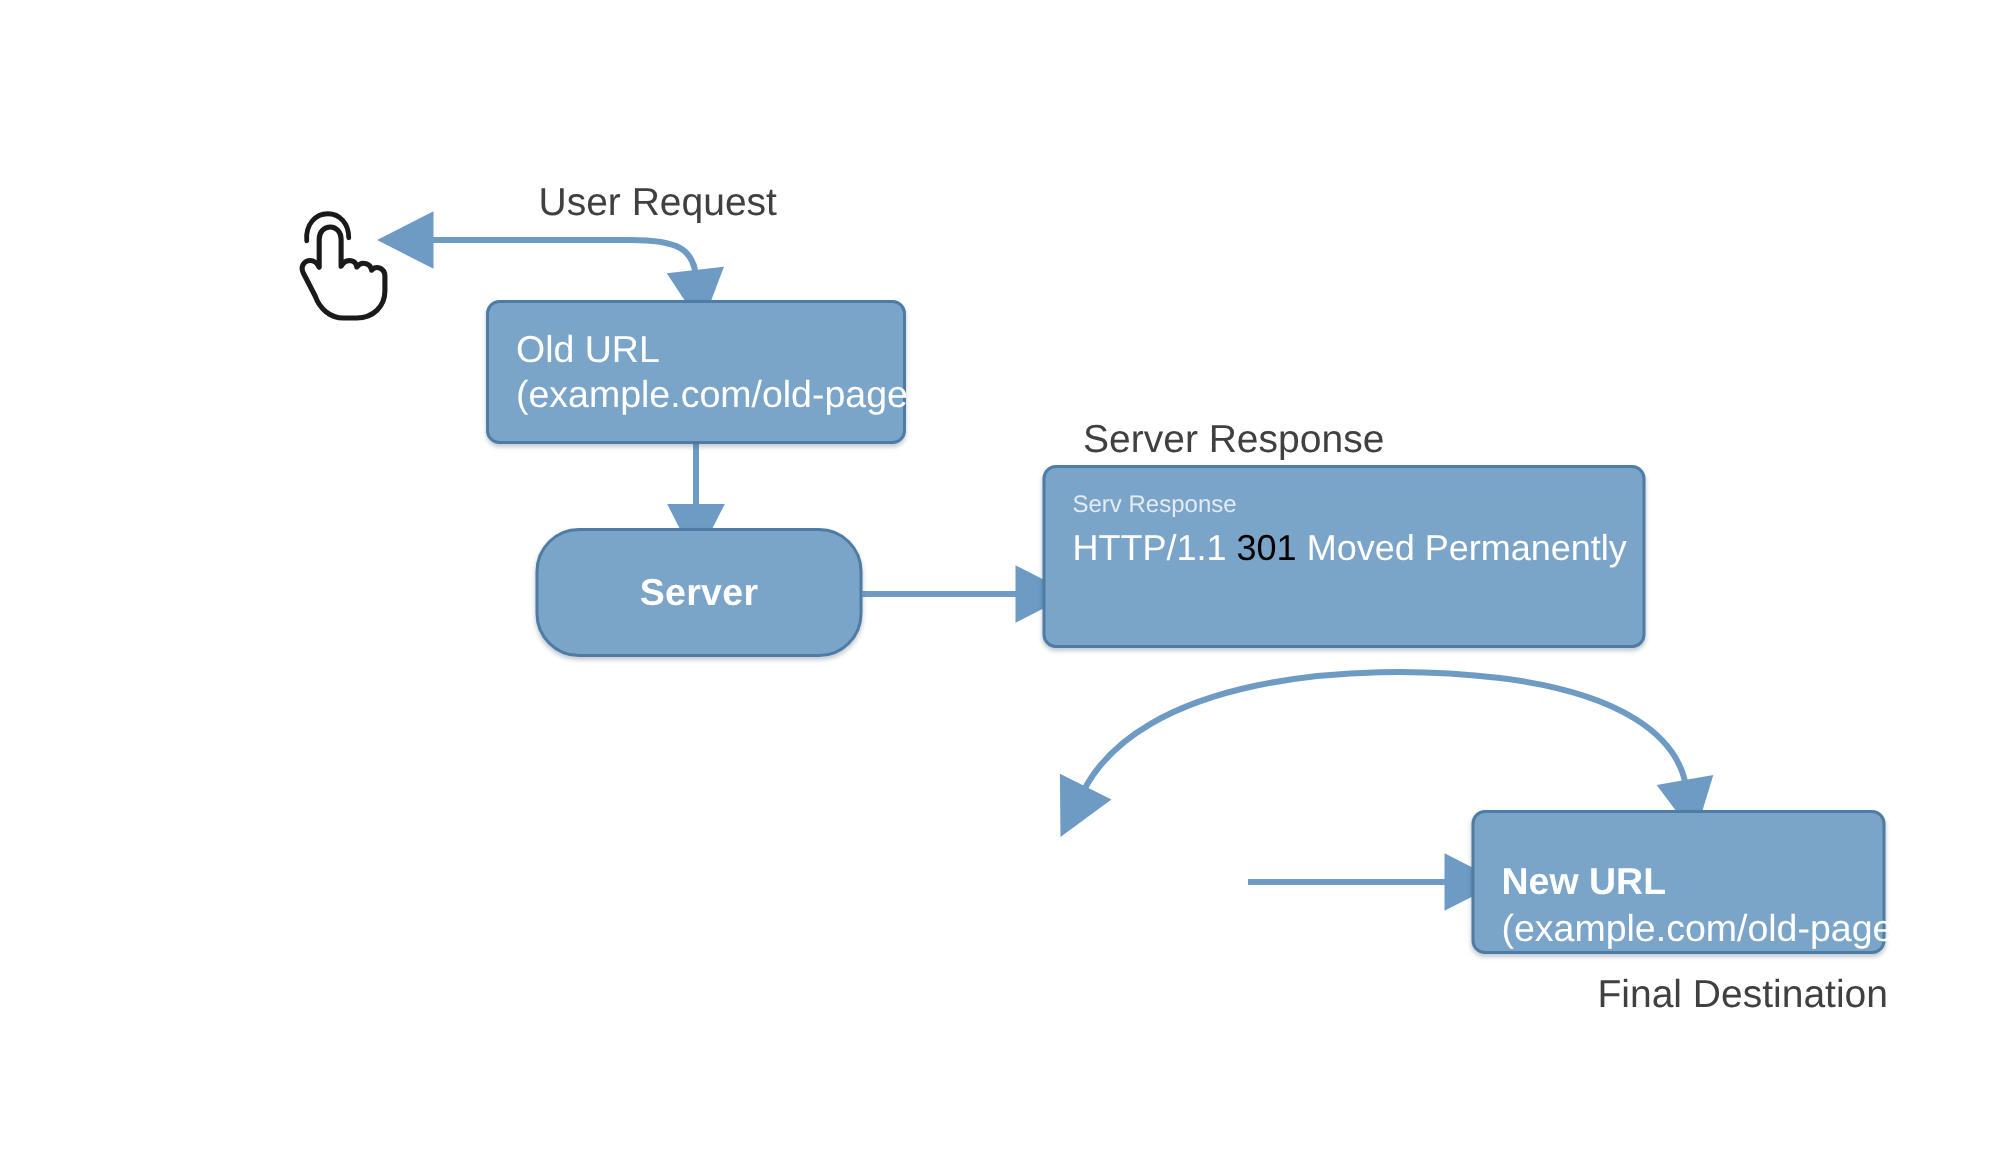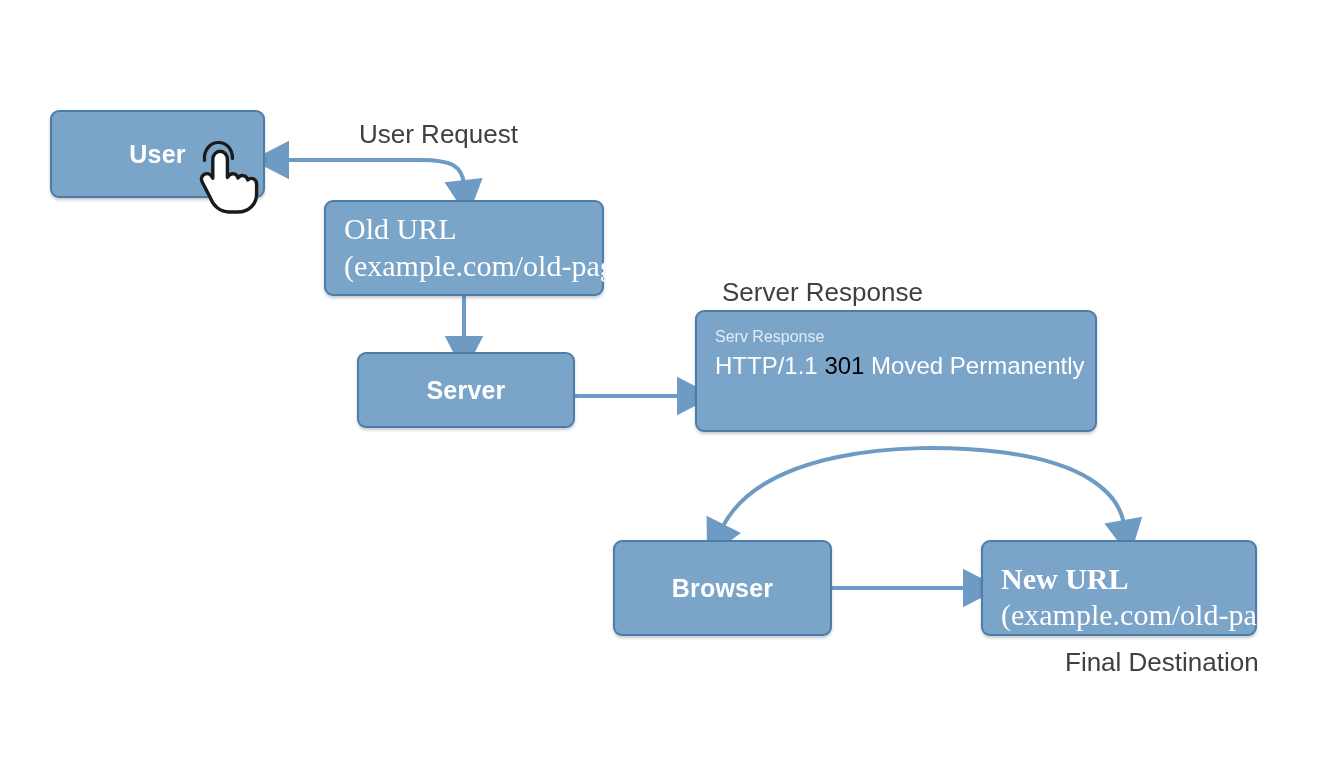--- a/index.html
+++ b/index.html
@@ -45,34 +45,33 @@
     text-align: left;
     padding-left: 18px;
   }
   .node-title {
     font-size: 25px;
     font-weight: bold;
     letter-spacing: 0.2px;
     line-height: 1.15;
   }
   .node-line {
-    font-size: 30px;
+    font-size: 25px;
     font-weight: normal;
     line-height: 1.22;
     white-space: nowrap;
-    font-family: Liberation Serif, serif;
   }
   .node-line.strong {
     font-weight: bold;
   }
 
   
   #node-user        { left: 50px;  top: 110px; width: 215px; height: 88px; }
   #node-old-url     { left: 324px; top: 200px; width: 280px; height: 96px; }
-  #node-server      { left: 357px; top: 352px; width: 218px; height: 76px; }
+  #node-server      { left: 357px; top: 352px; width: 218px; height: 86px; border-radius: 29px; }
   #node-response    { left: 695px; top: 310px; width: 402px; height: 122px;
                       justify-content: flex-start; padding-top: 16px; }
   #node-browser     { left: 613px; top: 540px; width: 219px; height: 96px; }
   #node-new-url     { left: 981px; top: 540px; width: 276px; height: 96px; justify-content: flex-end; }
 
   .resp-small {
     font-size: 16px;
     color: #E3ECF4;
     font-weight: normal;
     margin-bottom: 4px;
@@ -141,45 +140,39 @@
 
     <g>
       <path d="M 722,528 C 760,452 900,440 1000,452 C 1080,462 1118,490 1124,524" fill="none" stroke="#6E9BC4" stroke-width="4" marker-start="url(#ah-left)" marker-end="url(#ah-down)"></path>
     </g>
 
     <g>
       <path d="M 832,588 L 967,588" fill="none" stroke="#6E9BC4" stroke-width="4" marker-end="url(#ah-right)"></path>
     </g>
   </svg>
 
-  <div class="node centered" id="node-user">
-    <div class="node-title">User</div>
-  </div>
 
   <div class="node left" id="node-old-url">
     <div class="node-line">Old URL</div>
     <div class="node-line">(example.com/old-page)</div>
   </div>
 
   <div class="node centered" id="node-server">
     <div class="node-title">Server</div>
   </div>
 
   <div class="node left" id="node-response">
     <div class="resp-small">Serv Response</div>
     <div class="resp-line">
       <span>HTTP/1.1</span>
       <span class="code-301">301</span>
       <span>Moved Permanently</span>
     </div>
   </div>
 
-  <div class="node centered" id="node-browser">
-    <div class="node-title">Browser</div>
-  </div>
 
   <div class="node left" id="node-new-url">
     <div class="node-line strong">New URL</div>
     <div class="node-line">(example.com/old-page)</div>
   </div>
 
   <div class="label" id="label-user-request">User Request</div>
   <div class="label" id="label-server-response">Server Response</div>
   <div class="label" id="label-final-dest">Final Destination</div>
 

